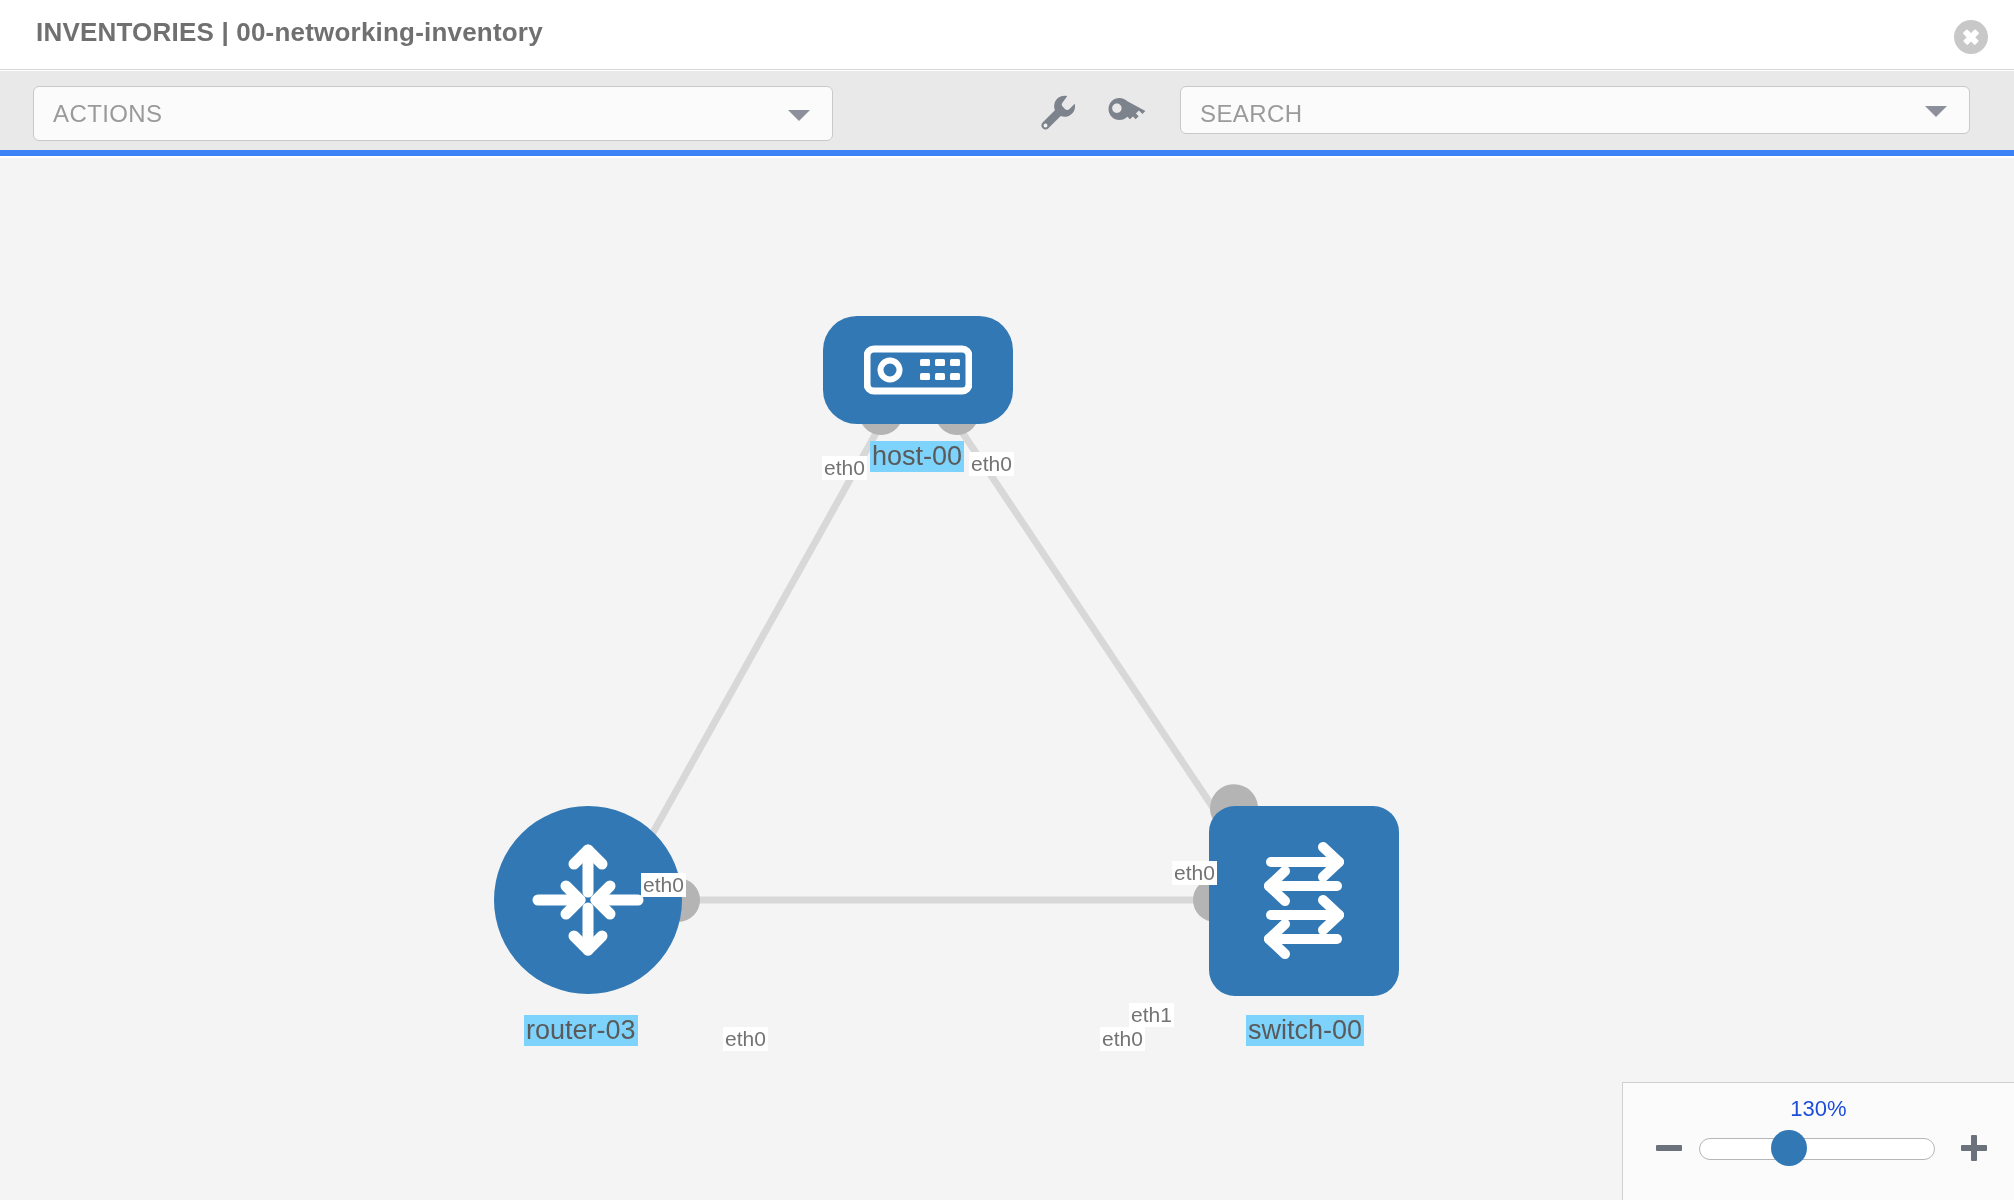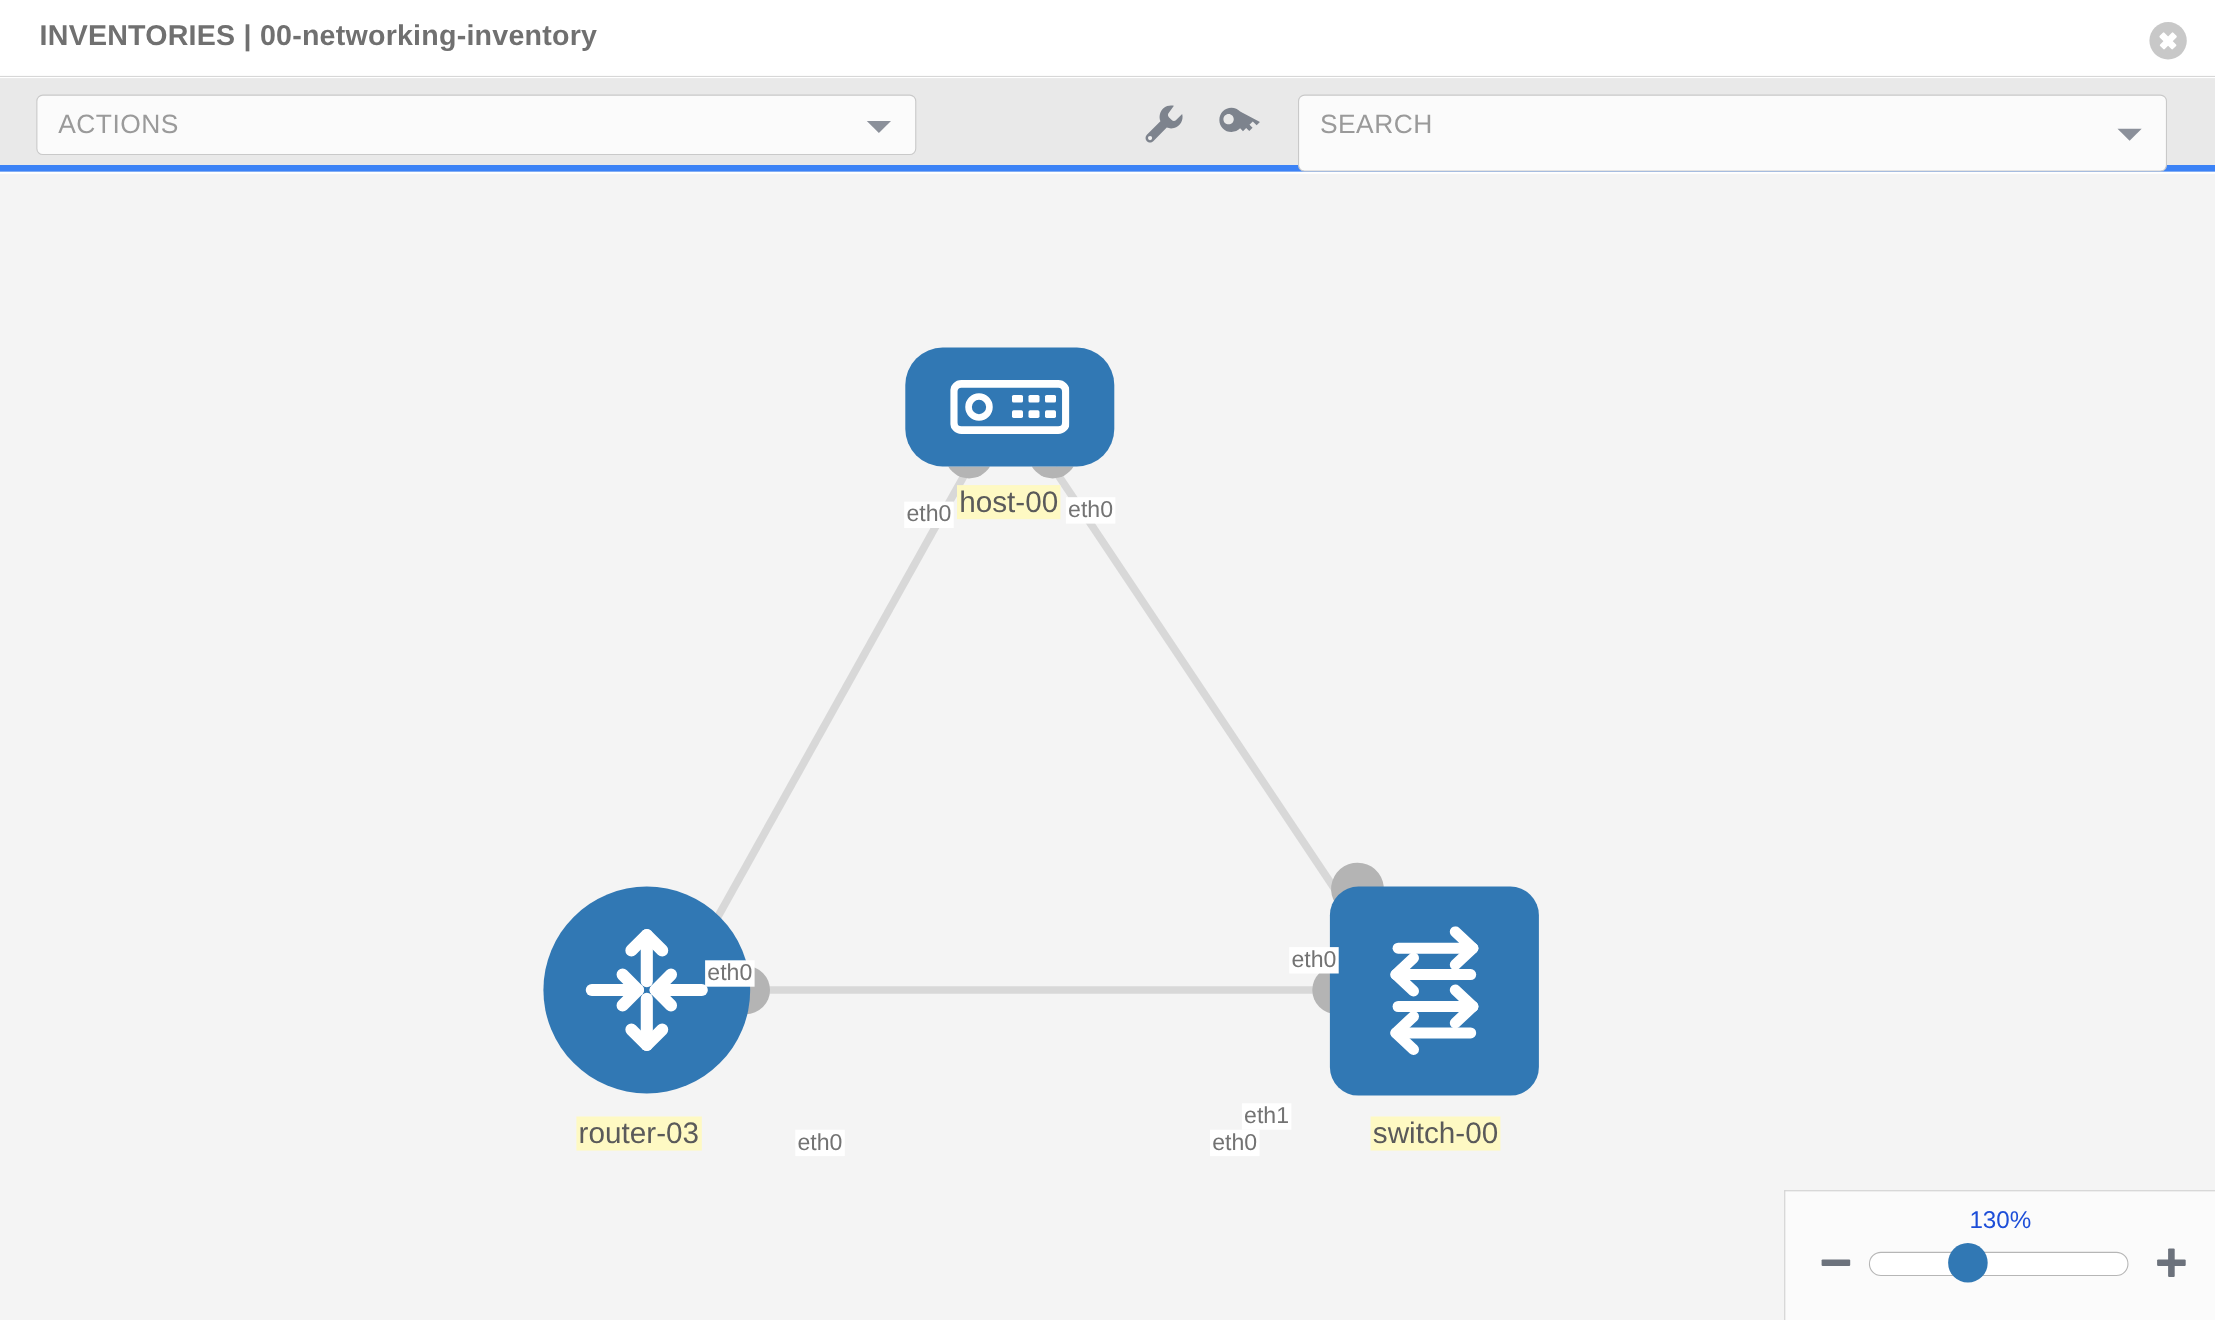--- a/index.html
+++ b/index.html
@@ -109,21 +109,21 @@
   }
   .tool-icon svg { display: block; width: 48px; height: 48px; }
   #wrench-btn { left: 1034px; }
   #key-btn    { left: 1101px; }
 
   .search-box {
     position: absolute;
     left: 1180px;
     top: 15px;
     width: 790px;
-    height: 70px;
+    height: 48px;
     background: #fbfbfb;
     border: 1px solid #c9c9c9;
     border-radius: 6px;
     cursor: text;
     padding-left: 30px;
   }
   .search-box .ph {
     position: absolute;
     left: 19px;
     top: 13px;
@@ -165,21 +165,21 @@
   .node-switch {
     left: 1209px; top: 648px;
     width: 190px; height: 190px;
     border-radius: 26px;
   }
 
   .node-label {
     position: absolute;
     font-size: 27px;
     color: #5a5a5a;
-    background: #fef9c3;
+    background: #7dd3fc;
     white-space: nowrap;
     padding: 0 2px;
   }
   .port-label {
     position: absolute;
     font-size: 21px;
     color: #737373;
     background: #ffffff;
     white-space: nowrap;
     padding: 0 2px;

